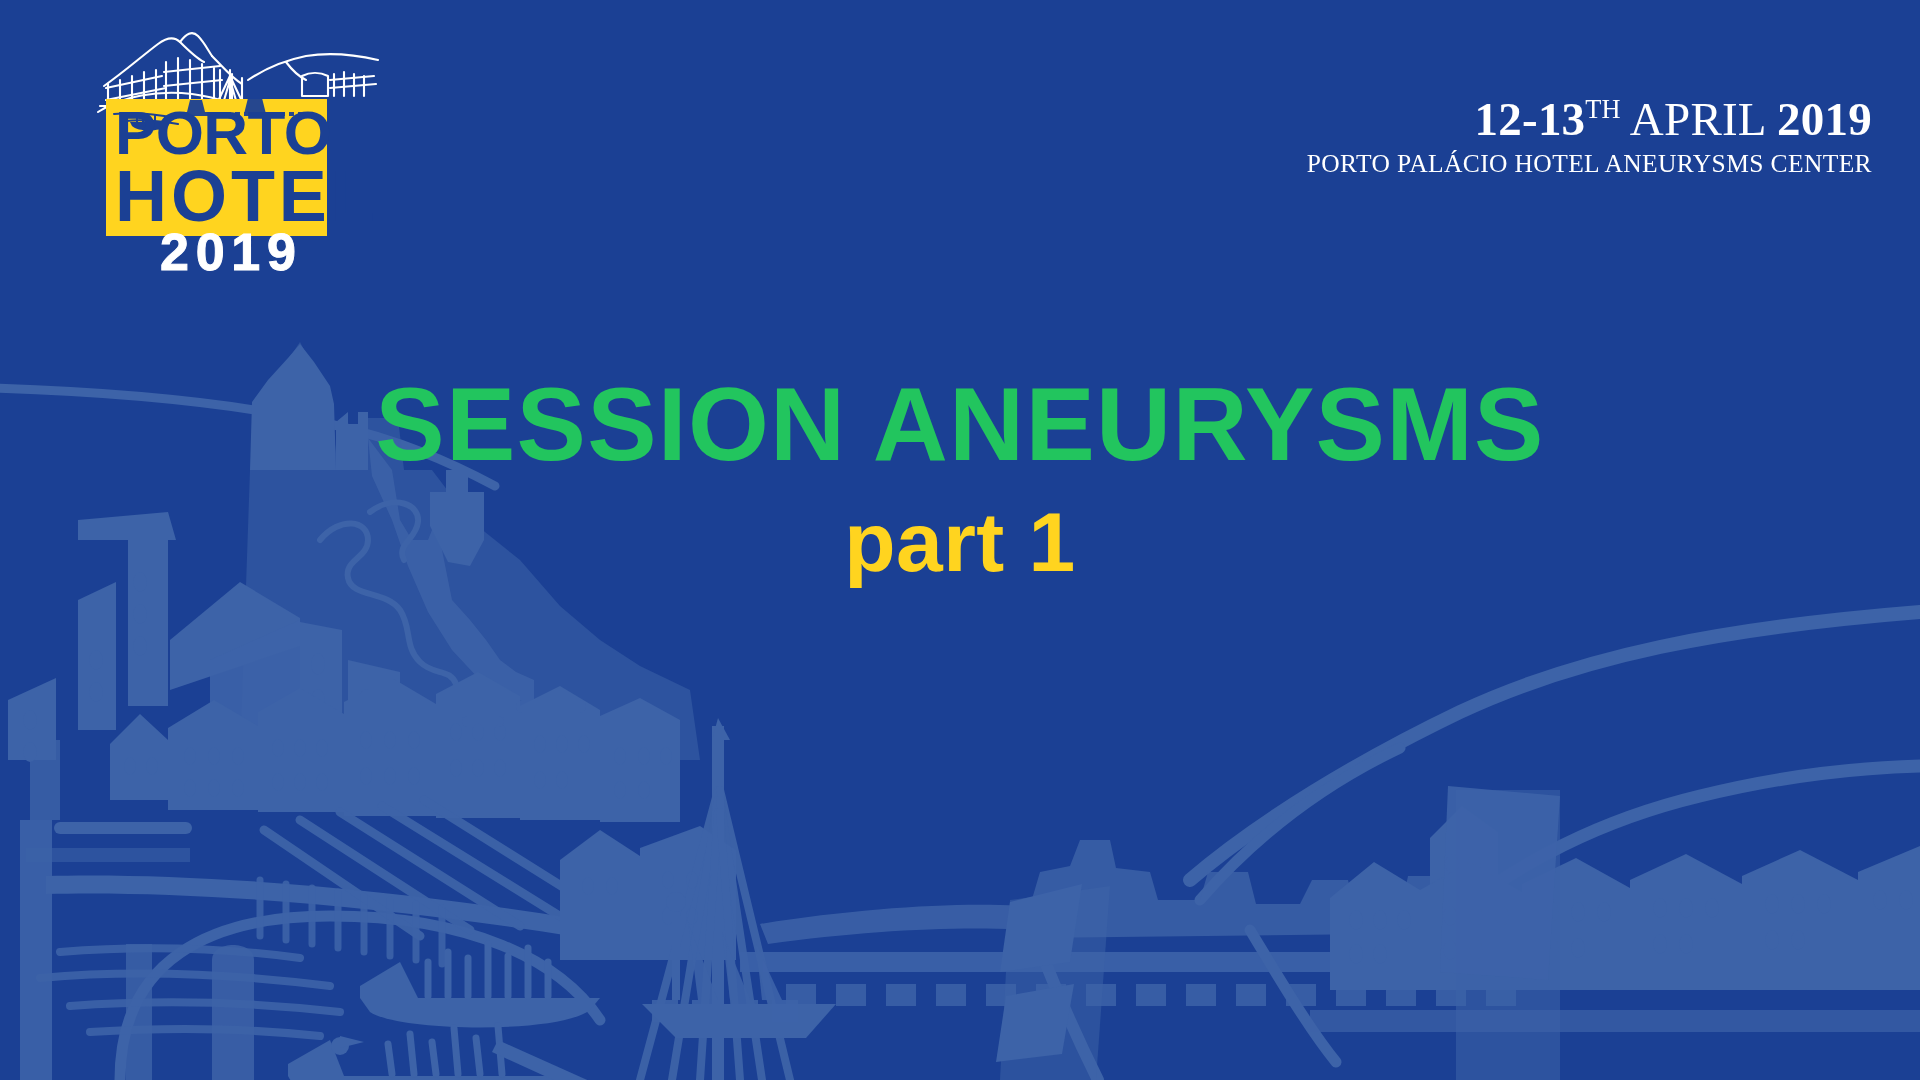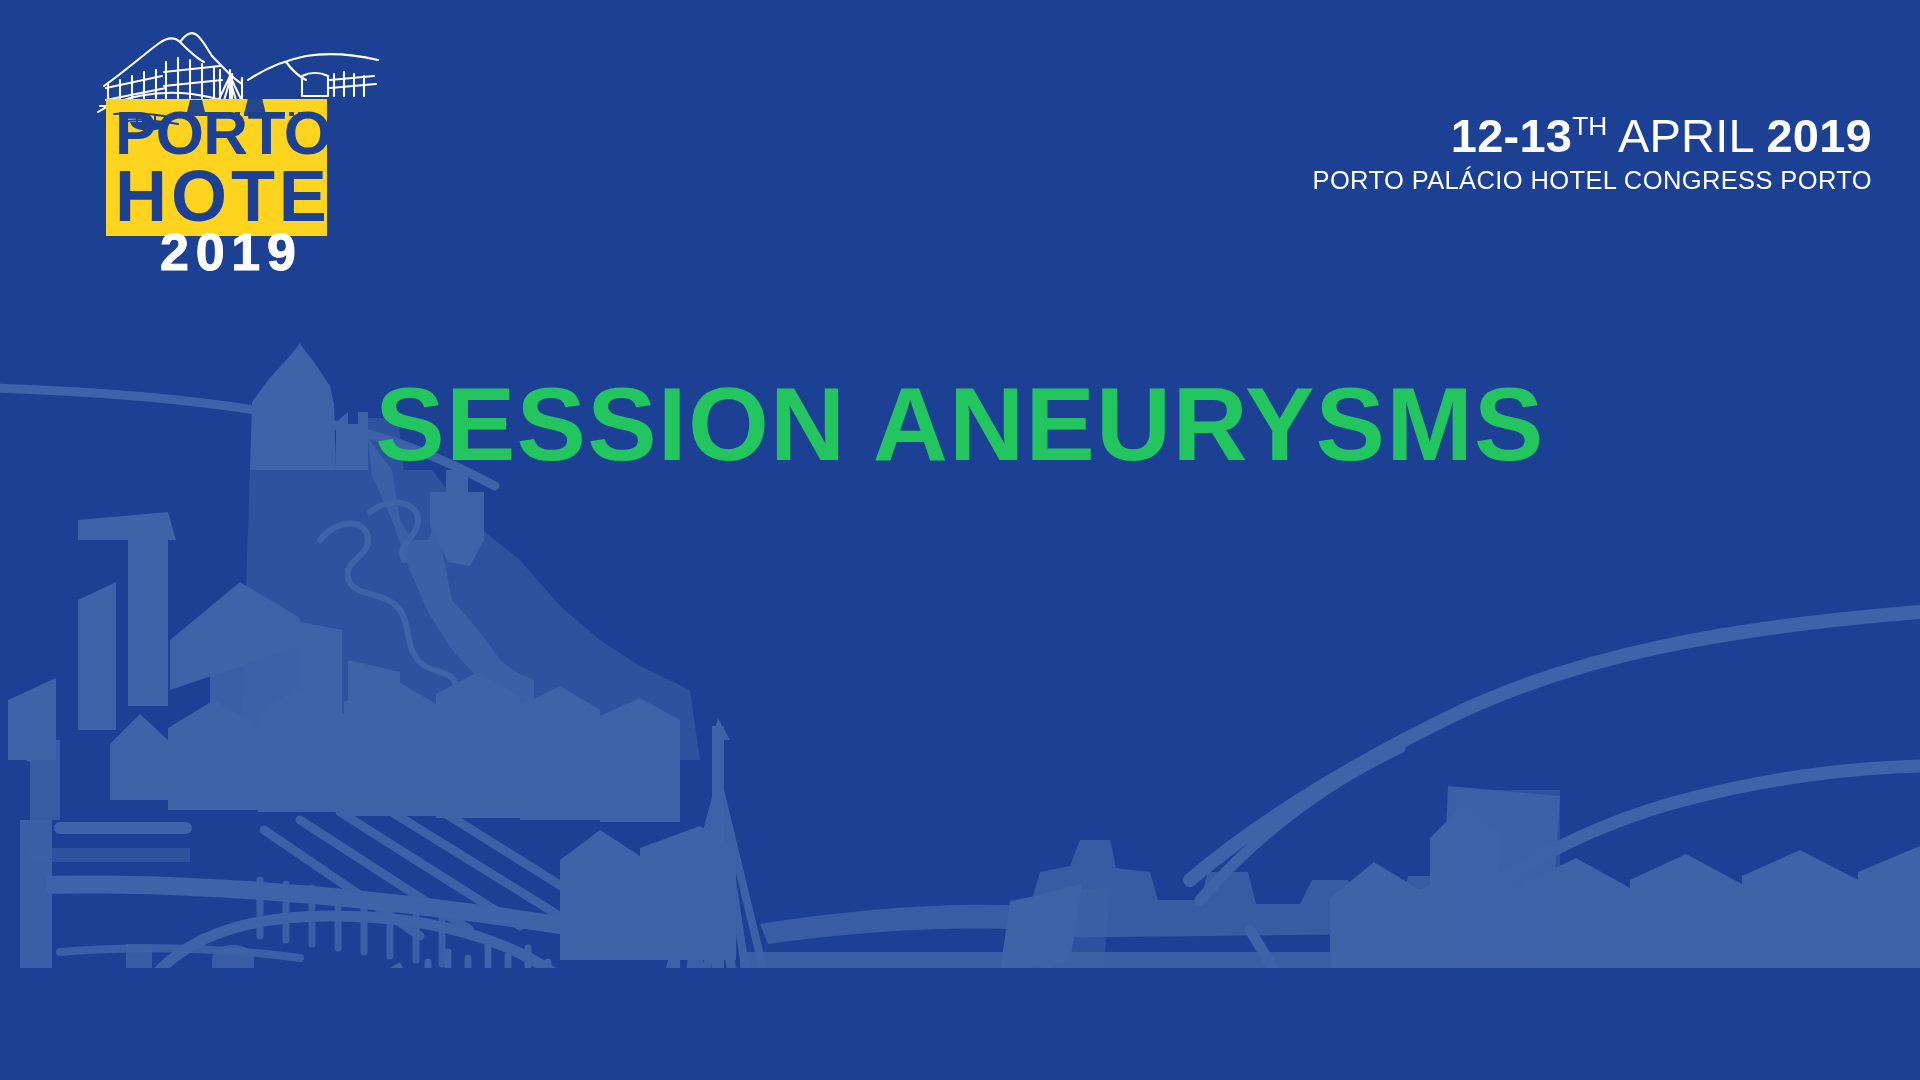--- a/index.html
+++ b/index.html
@@ -5,21 +5,21 @@
 <style>
   html,body{margin:0;padding:0;}
   body{
     width:1920px;height:1080px;overflow:hidden;
     background:#1B4094;
     font-family:"Liberation Sans", sans-serif;
     position:relative;
   }
   #slide{
     position:absolute;inset:0;
-    width:1920px;height:968px;
+    width:1920px;height:1080px;
     background:#1B4094;
     overflow:hidden;
   }
   
   #skyline{
     position:absolute;left:0;top:0;
     width:1920px;height:1080px;
     pointer-events:none;
   }
   
@@ -55,23 +55,24 @@
     position:absolute;left:80px;top:212px;
     font-size:52px;font-weight:700;
     color:#FFFFFF;
     letter-spacing:.13em;
     line-height:1;
     white-space:nowrap;
     -webkit-text-stroke:1px #FFFFFF;
   }
   
   #event-info{
-    position:absolute;right:48px;top:112px;
+    position:absolute;right:48px;top:96px;
     text-align:right;
     color:#FFFFFF;
+    font-family:Liberation Serif, serif;
   }
   .date-line{
     font-size:47px;line-height:1.02;
     font-weight:400;white-space:nowrap;
     letter-spacing:.005em;
   }
   .date-line .bold{font-weight:700;}
   .date-line sup{
     font-size:.56em;font-weight:400;
     vertical-align:super;letter-spacing:0;
@@ -484,20 +485,21 @@
 
     <div class="logo-word logo-porto">PORTO</div>
     <div class="logo-word logo-live">HOTEL</div>
     <div class="logo-year">2019</div>
   </div>
 
   <div id="event-info">
     <div class="date-line">
       <span class="bold">12-13</span><sup>TH</sup><span> APRIL </span><span class="bold">2019</span>
     </div>
-    <div class="venue-line">PORTO PALÁCIO HOTEL CONGRESS PORTO</div>
+    <div class="venue-line">PORTO PALÁCIO HOTEL ANEURYSMS CENTER</div>
   </div>
 
   <div id="title-block">
     <h1 class="session-title">SESSION ANEURYSMS</h1>
+    <h2 class="session-part">part 1</h2>
   </div>
 
 </div>
 
 </body></html>

